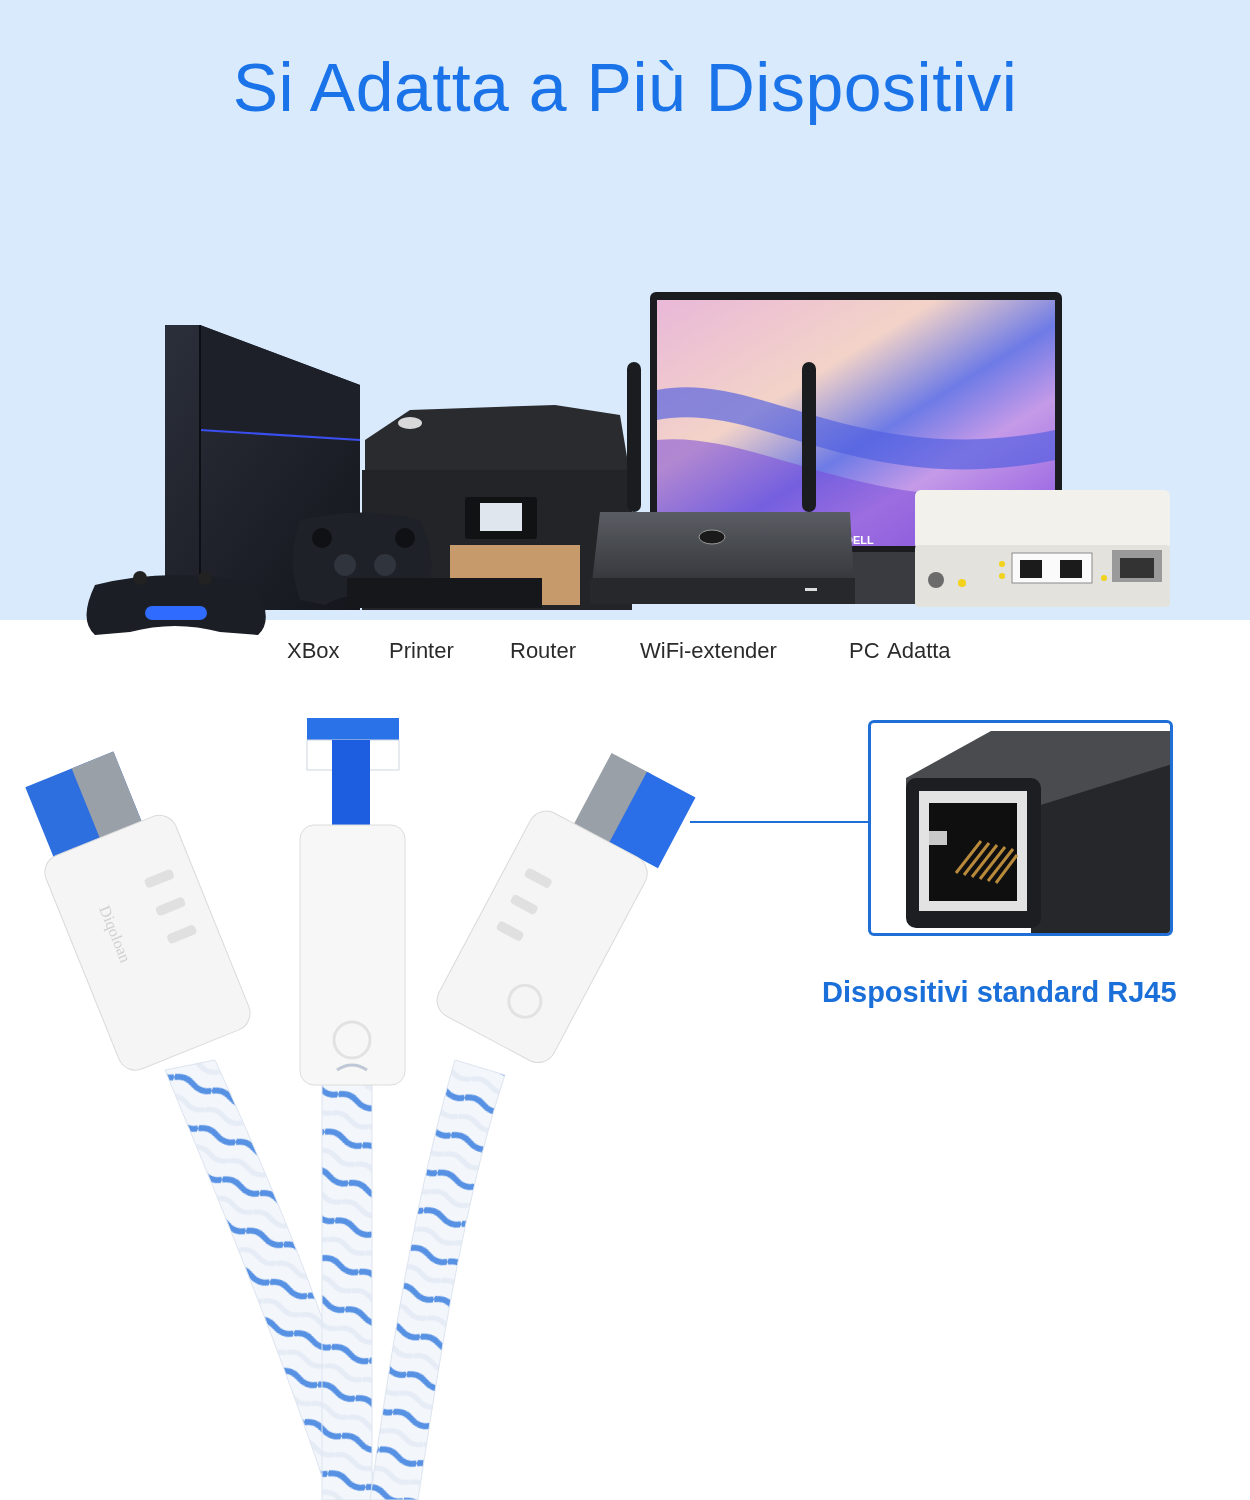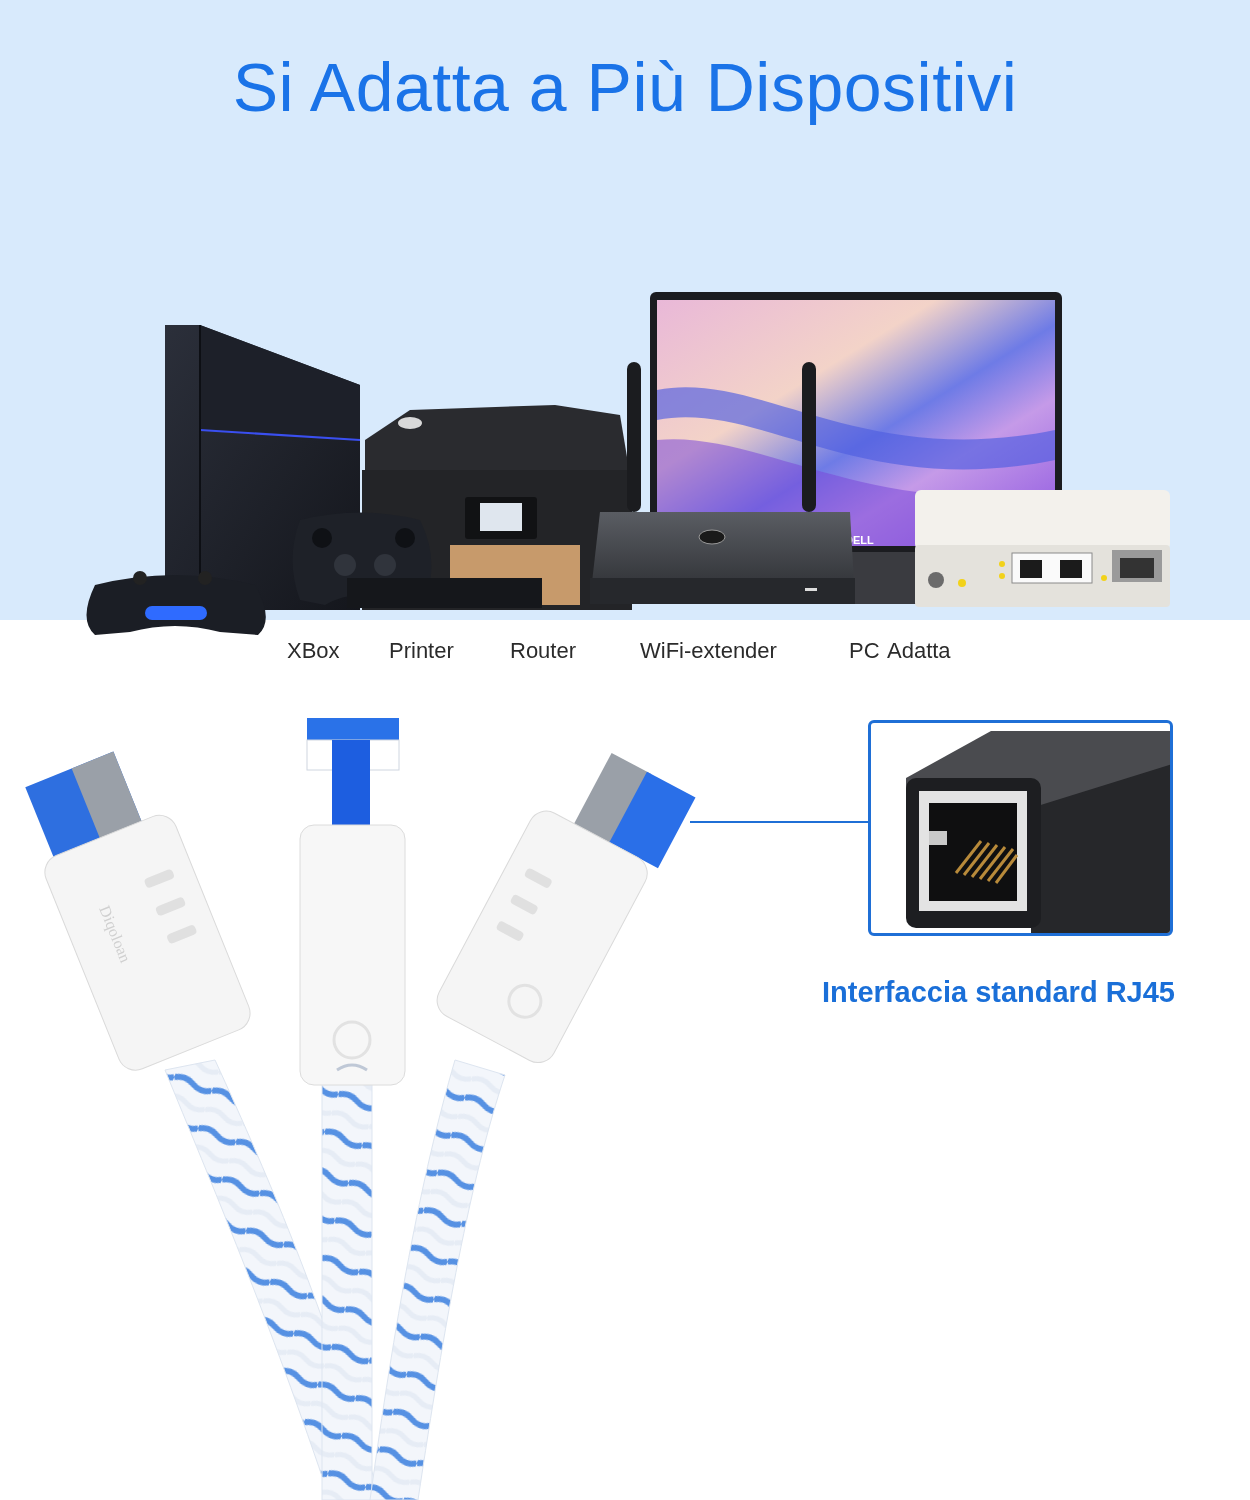--- a/index.html
+++ b/index.html
@@ -177,13 +177,13 @@
       <line x1="85" y1="150" x2="110" y2="118"></line>
       <line x1="93" y1="152" x2="118" y2="120"></line>
       <line x1="101" y1="154" x2="126" y2="122"></line>
       <line x1="109" y1="156" x2="134" y2="124"></line>
       <line x1="117" y1="158" x2="142" y2="126"></line>
       <line x1="125" y1="160" x2="146" y2="132"></line>
     </g>
     <rect x="58" y="108" width="18" height="14" fill="#c9c9c9"></rect>
   </svg>
 </div>
-<div class="rj-caption">Interfaccia standard RJ45</div>
+<div class="rj-caption">Dispositivi standard RJ45</div>
 
 </body></html>

